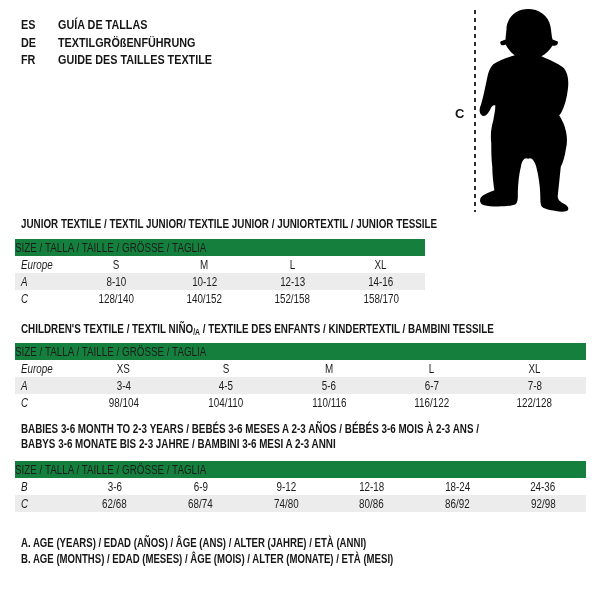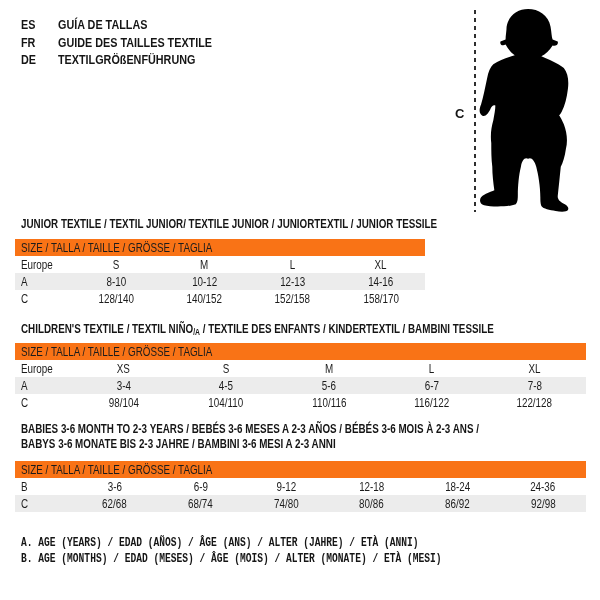--- a/index.html
+++ b/index.html
@@ -19,46 +19,46 @@
     background:repeating-linear-gradient(to bottom,#2e2e2e 0 4px,transparent 4px 8px);}
   .c-label{position:absolute;left:455px;top:106px;font-weight:700;font-size:13px;}
   .baby{position:absolute;left:479px;top:7px;}
 
   
   .sec-title{position:absolute;left:21px;font-weight:700;font-size:12.3px;line-height:14.5px;}
   .subA{font-size:8.5px;vertical-align:-2px;}
 
   
   .size-table{position:absolute;left:15px;}
-  .t-head{height:17px;background:#f97316;display:flex;align-items:center;
-          padding-left:6px;font-size:12.3px;color:#1c1c1c;}
+  .t-head{height:17px;background:#15803d;display:flex;align-items:center;
+          font-size:12.3px;color:#1c1c1c;}
   .t-row{height:17px;display:flex;align-items:center;font-size:12.3px;color:#1c1c1c;}
   .t-row.stripe{background:#ececec;}
-  .t-label{flex:0 0 51px;padding-left:6px;}
+  .t-label{flex:0 0 51px;padding-left:6px;font-style:italic;}
   .t-cell{flex:1;text-align:center;}
 
   
   .footnotes{position:absolute;left:21px;top:537px;font-weight:700;font-size:12px;}
-  .footnote{height:15.5px;line-height:13px;font-family:Liberation Mono, monospace;}
+  .footnote{height:15.5px;line-height:13px;}
 </style>
 </head>
 <body>
 
 <div class="langs">
   <div class="lang-row">
     <span class="lang-code"><span class="cx">ES</span></span>
     <span class="cx">GUÍA DE TALLAS</span>
   </div>
   <div class="lang-row">
+    <span class="lang-code"><span class="cx">DE</span></span>
+    <span class="cx">TEXTILGRÖßENFÜHRUNG</span>
+  </div>
+  <div class="lang-row">
     <span class="lang-code"><span class="cx">FR</span></span>
     <span class="cx">GUIDE DES TAILLES TEXTILE</span>
-  </div>
-  <div class="lang-row">
-    <span class="lang-code"><span class="cx">DE</span></span>
-    <span class="cx">TEXTILGRÖßENFÜHRUNG</span>
   </div>
 </div>
 
 <div class="dash-line"></div>
 <div class="c-label">C</div>
 <svg class="baby" width="92" height="207" viewBox="0 0 90 210" preserveAspectRatio="none" aria-hidden="true">
   <path fill="#000000" d="
     M48,2
     C58,2 68,8 70,20 C71,26 71,30 72,33
     L77,35 C78,38 75,40 72,39

